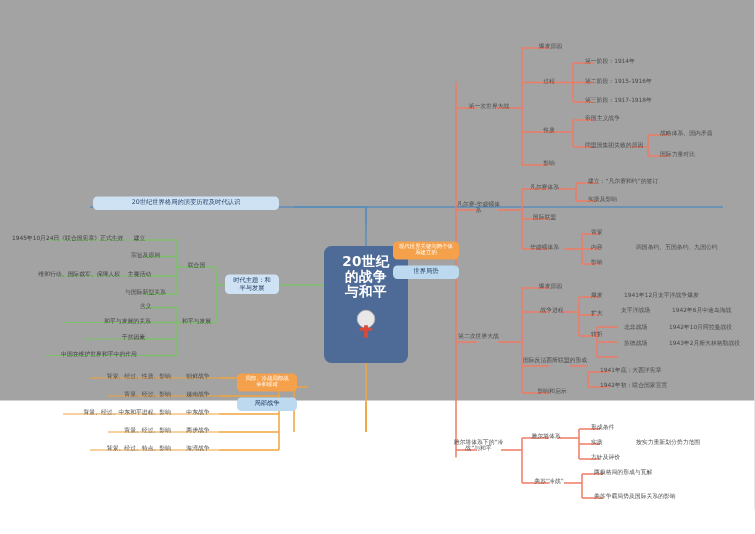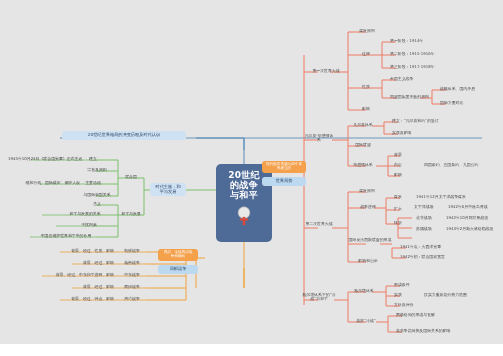--- a/index.html
+++ b/index.html
@@ -2,21 +2,21 @@
 <html><head>
 <meta charset="utf-8">
 <style>
   * { box-sizing: border-box; margin:0; padding:0; }
   html, body {
     width: 503px; height: 356px;
     background: #ffffff;
     font-family: "DejaVu Sans", "Liberation Sans", sans-serif;
     overflow: hidden;
   }
-  #canvas { position: relative; width: 503px; height: 344px; background:#e5e5e5; }
+  #canvas { position: relative; width: 503px; height: 267px; background:#a3a3a3; }
   svg#wires { position:absolute; left:0; top:0; width:503px; height:356px; pointer-events:none; }
 
   .node { position:absolute; white-space:nowrap; line-height:1.1; }
 
   
   .central {
     width:56px; height:78px; left:216px; top:164px;
     background:#4e6a96; border-radius:5px;
     color:#ffffff; font-weight:bold; font-size:9px;
     display:flex; flex-direction:column; align-items:center; justify-content:flex-start;

